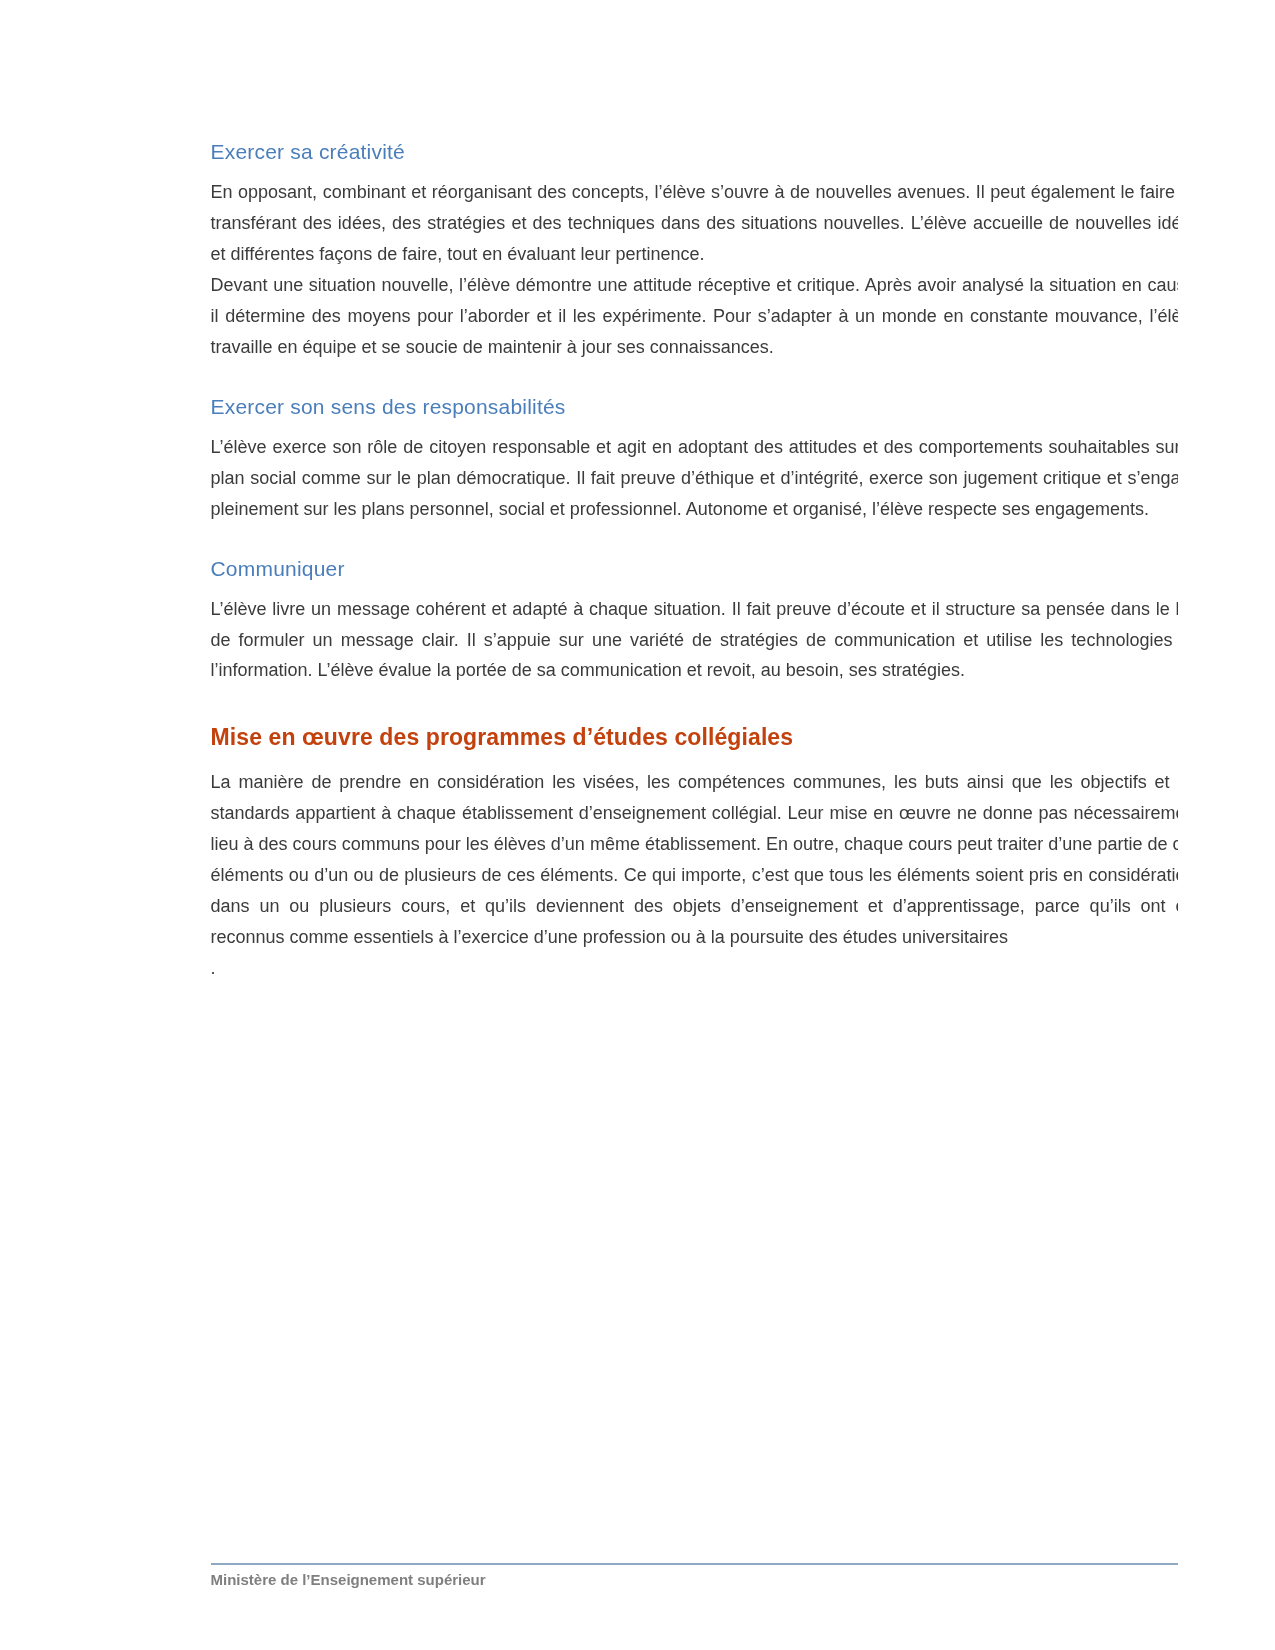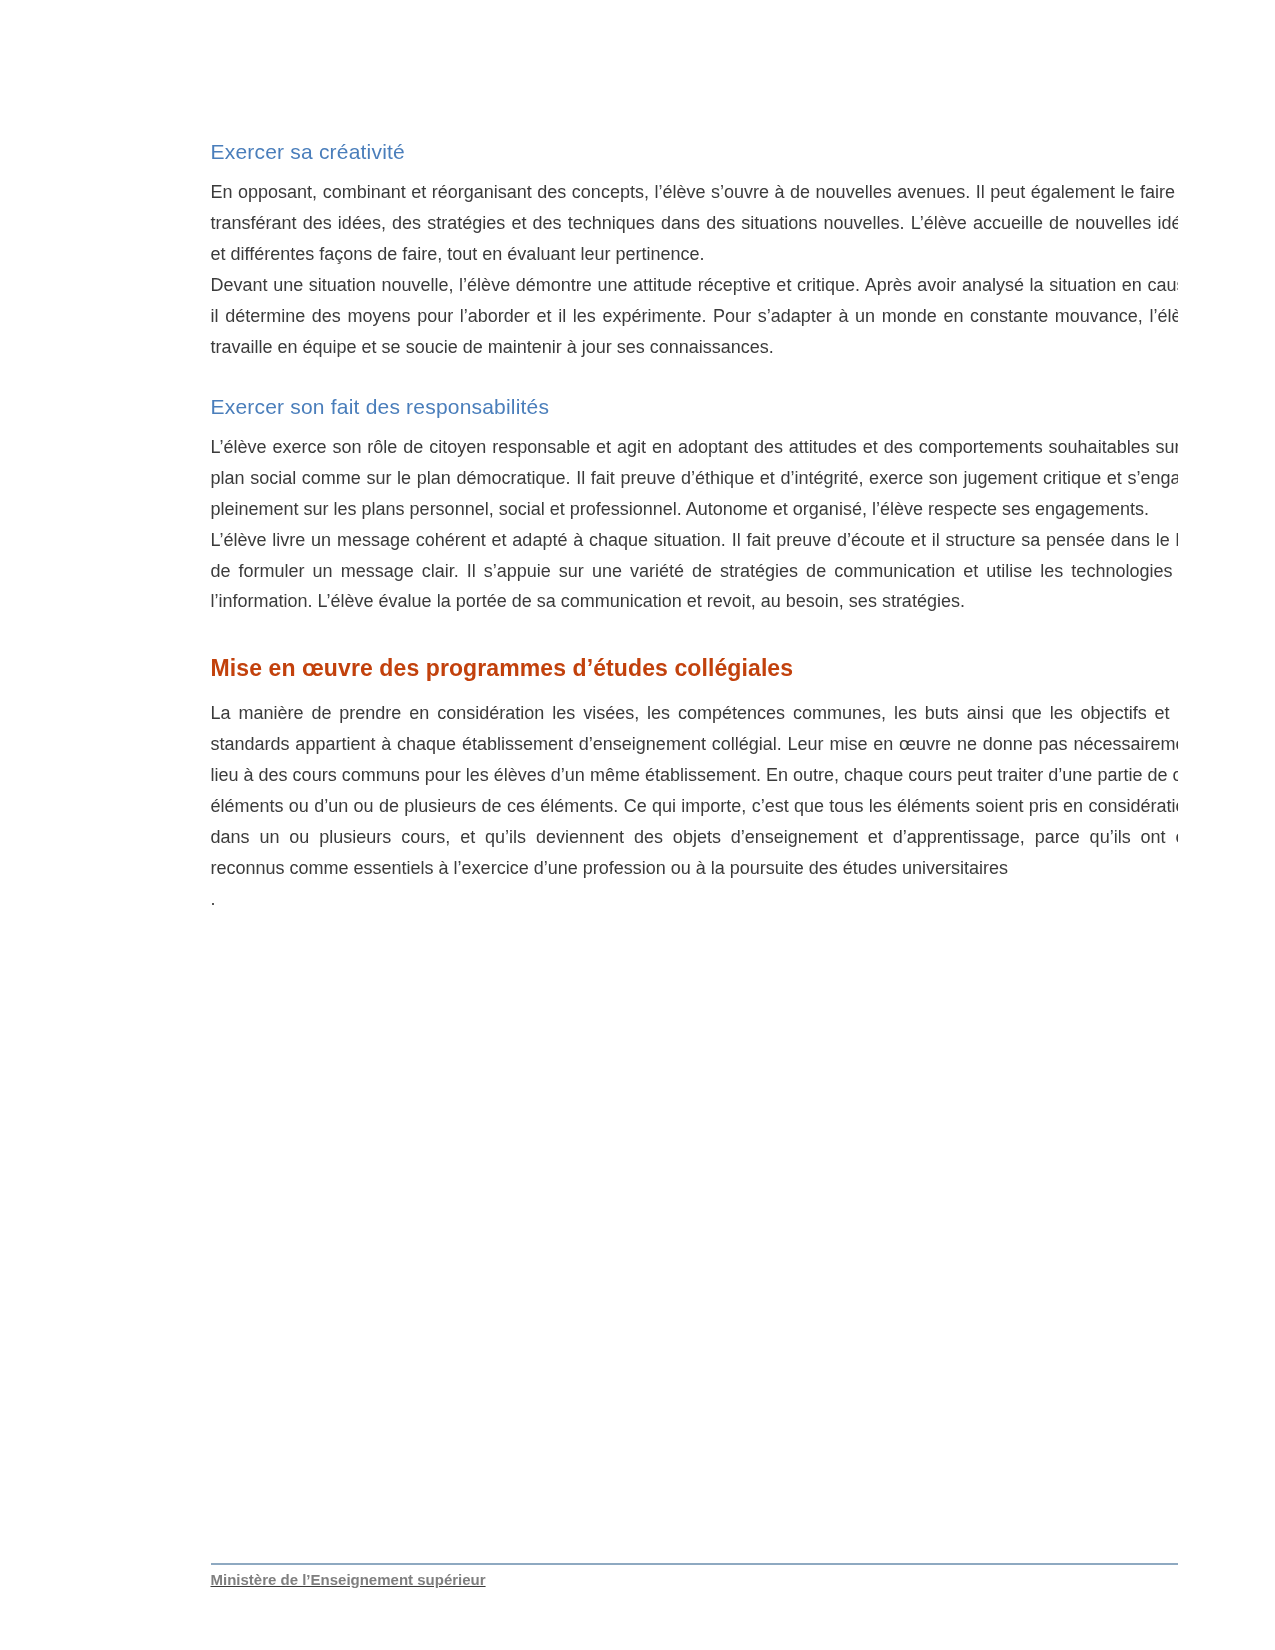--- a/index.html
+++ b/index.html
@@ -57,21 +57,20 @@
   .footer {
     position: absolute;
     left: 113px;
     width: 990px;
     bottom: 62px;
     border-top: 2px solid #8ea9c1;
     padding-top: 6px;
     display: flex;
     justify-content: space-between;
     align-items: baseline;
-    text-decoration: underline;
   }
   .footer .footer-left {
     font-size: 15px;
     font-weight: 700;
     color: #7f7f7f;
   }
   .footer .footer-page {
     font-size: 15px;
     font-weight: 400;
     color: #7f7f7f;
@@ -87,25 +86,26 @@
     <div class="section">
       <h2>Exercer sa créativité</h2>
       <p>En opposant, combinant et réorganisant des concepts, l’élève s’ouvre à de nouvelles avenues. Il peut également le faire en transférant des idées, des stratégies et des techniques dans des situations nouvelles. L’élève accueille de nouvelles idées et différentes façons de faire, tout en évaluant leur pertinence.</p>
     </div>
 
     <div class="section">
       <p>Devant une situation nouvelle, l’élève démontre une attitude réceptive et critique. Après avoir analysé la situation en cause, il détermine des moyens pour l’aborder et il les expérimente. Pour s’adapter à un monde en constante mouvance, l’élève travaille en équipe et se soucie de maintenir à jour ses connaissances.</p>
     </div>
 
     <div class="section">
-      <h2>Exercer son fait des responsabilités</h2>
+      <h2>Exercer son sens des responsabilités</h2>
       <p>L’élève exerce son rôle de citoyen responsable et agit en adoptant des attitudes et des comportements souhaitables sur le plan social comme sur le plan démocratique. Il fait preuve d’éthique et d’intégrité, exerce son jugement critique et s’engage pleinement sur les plans personnel, social et professionnel. Autonome et organisé, l’élève respecte ses engagements.</p>
     </div>
 
     <div class="section">
+      <h2>Communiquer</h2>
       <p>L’élève livre un message cohérent et adapté à chaque situation. Il fait preuve d’écoute et il structure sa pensée dans le but de formuler un message clair. Il s’appuie sur une variété de stratégies de communication et utilise les technologies de l’information. L’élève évalue la portée de sa communication et revoit, au besoin, ses stratégies.</p>
     </div>
 
     <div class="section">
       <h1 class="major">Mise en œuvre des programmes d’études collégiales</h1>
       <p>La manière de prendre en considération les visées, les compétences communes, les buts ainsi que les objectifs et les standards appartient à chaque établissement d’enseignement collégial. Leur mise en œuvre ne donne pas nécessairement lieu à des cours communs pour les élèves d’un même établissement. En outre, chaque cours peut traiter d’une partie de ces éléments ou d’un ou de plusieurs de ces éléments. Ce qui importe, c’est que tous les éléments soient pris en considération, dans un ou plusieurs cours, et qu’ils deviennent des objets d’enseignement et d’apprentissage, parce qu’ils ont été reconnus comme essentiels à l’exercice d’une profession ou à la poursuite des études universitaires</p>
       <p class="trailing-period">.</p>
     </div>
 
   </div>

